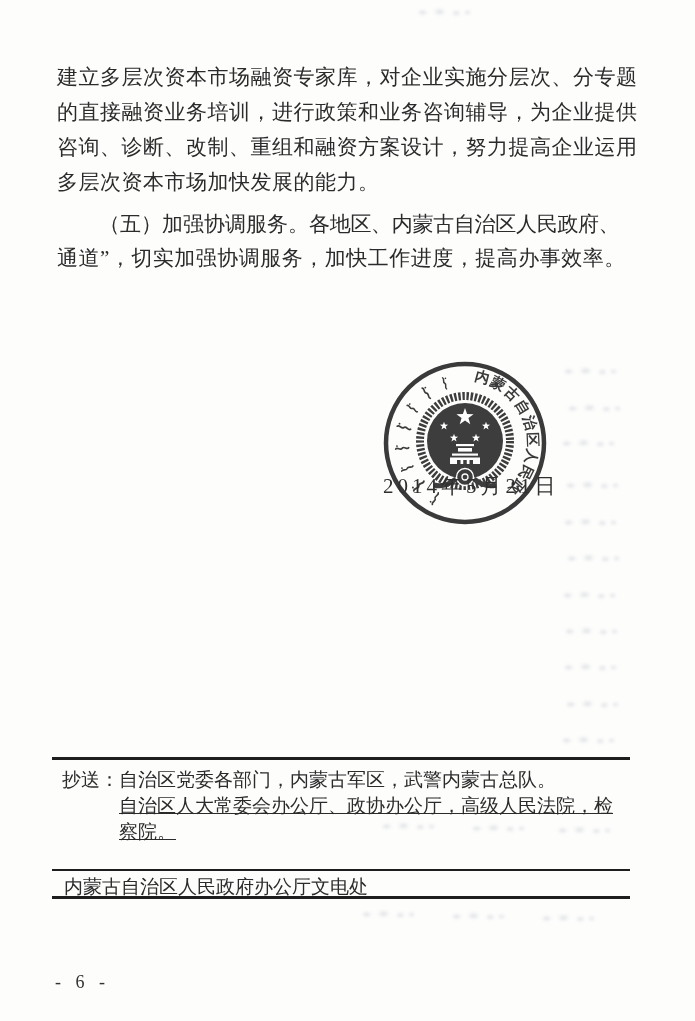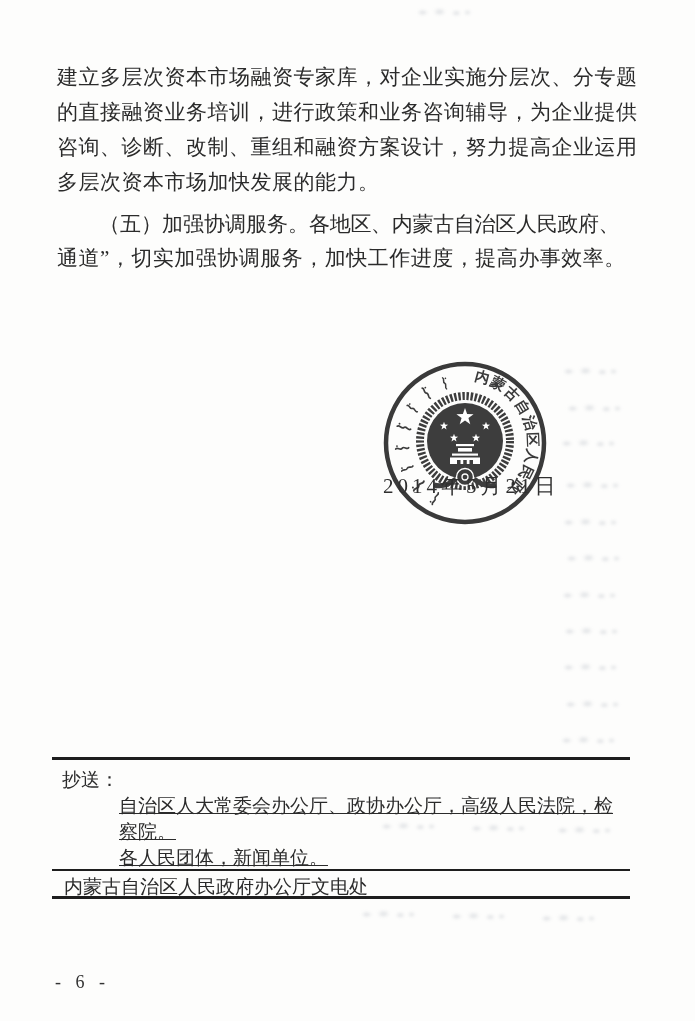--- a/index.html
+++ b/index.html
@@ -109,24 +109,24 @@
         <path d="M9,36 Q20,45 31,42" fill="none" stroke="#3d3d3d" stroke-width="5"></path>
       </g>
     </g>
   </svg>
   <div class="sealdate">2014年5月21日</div>
 
   <div class="rule r1"></div>
   <div class="cc">
     <div class="cc-row">
       <span class="cc-label">抄送：</span>
+      <span>自治区党委各部门，内蒙古军区，武警内蒙古总队。</span>
     </div>
     <div class="cc-cont">自治区人大常委会办公厅、政协办公厅，高级人民法院，检</div>
     <div class="cc-cont">察院。</div>
-    <div class="cc-cont">各人民团体，新闻单位。</div>
   </div>
   <div class="rule r2"></div>
   <div class="printrow">
     <span>内蒙古自治区人民政府办公厅文电处</span>
   </div>
   <div class="rule r3"></div>
 
   <div class="pagenum">- 6 -</div>
 
   <div class="noise">

